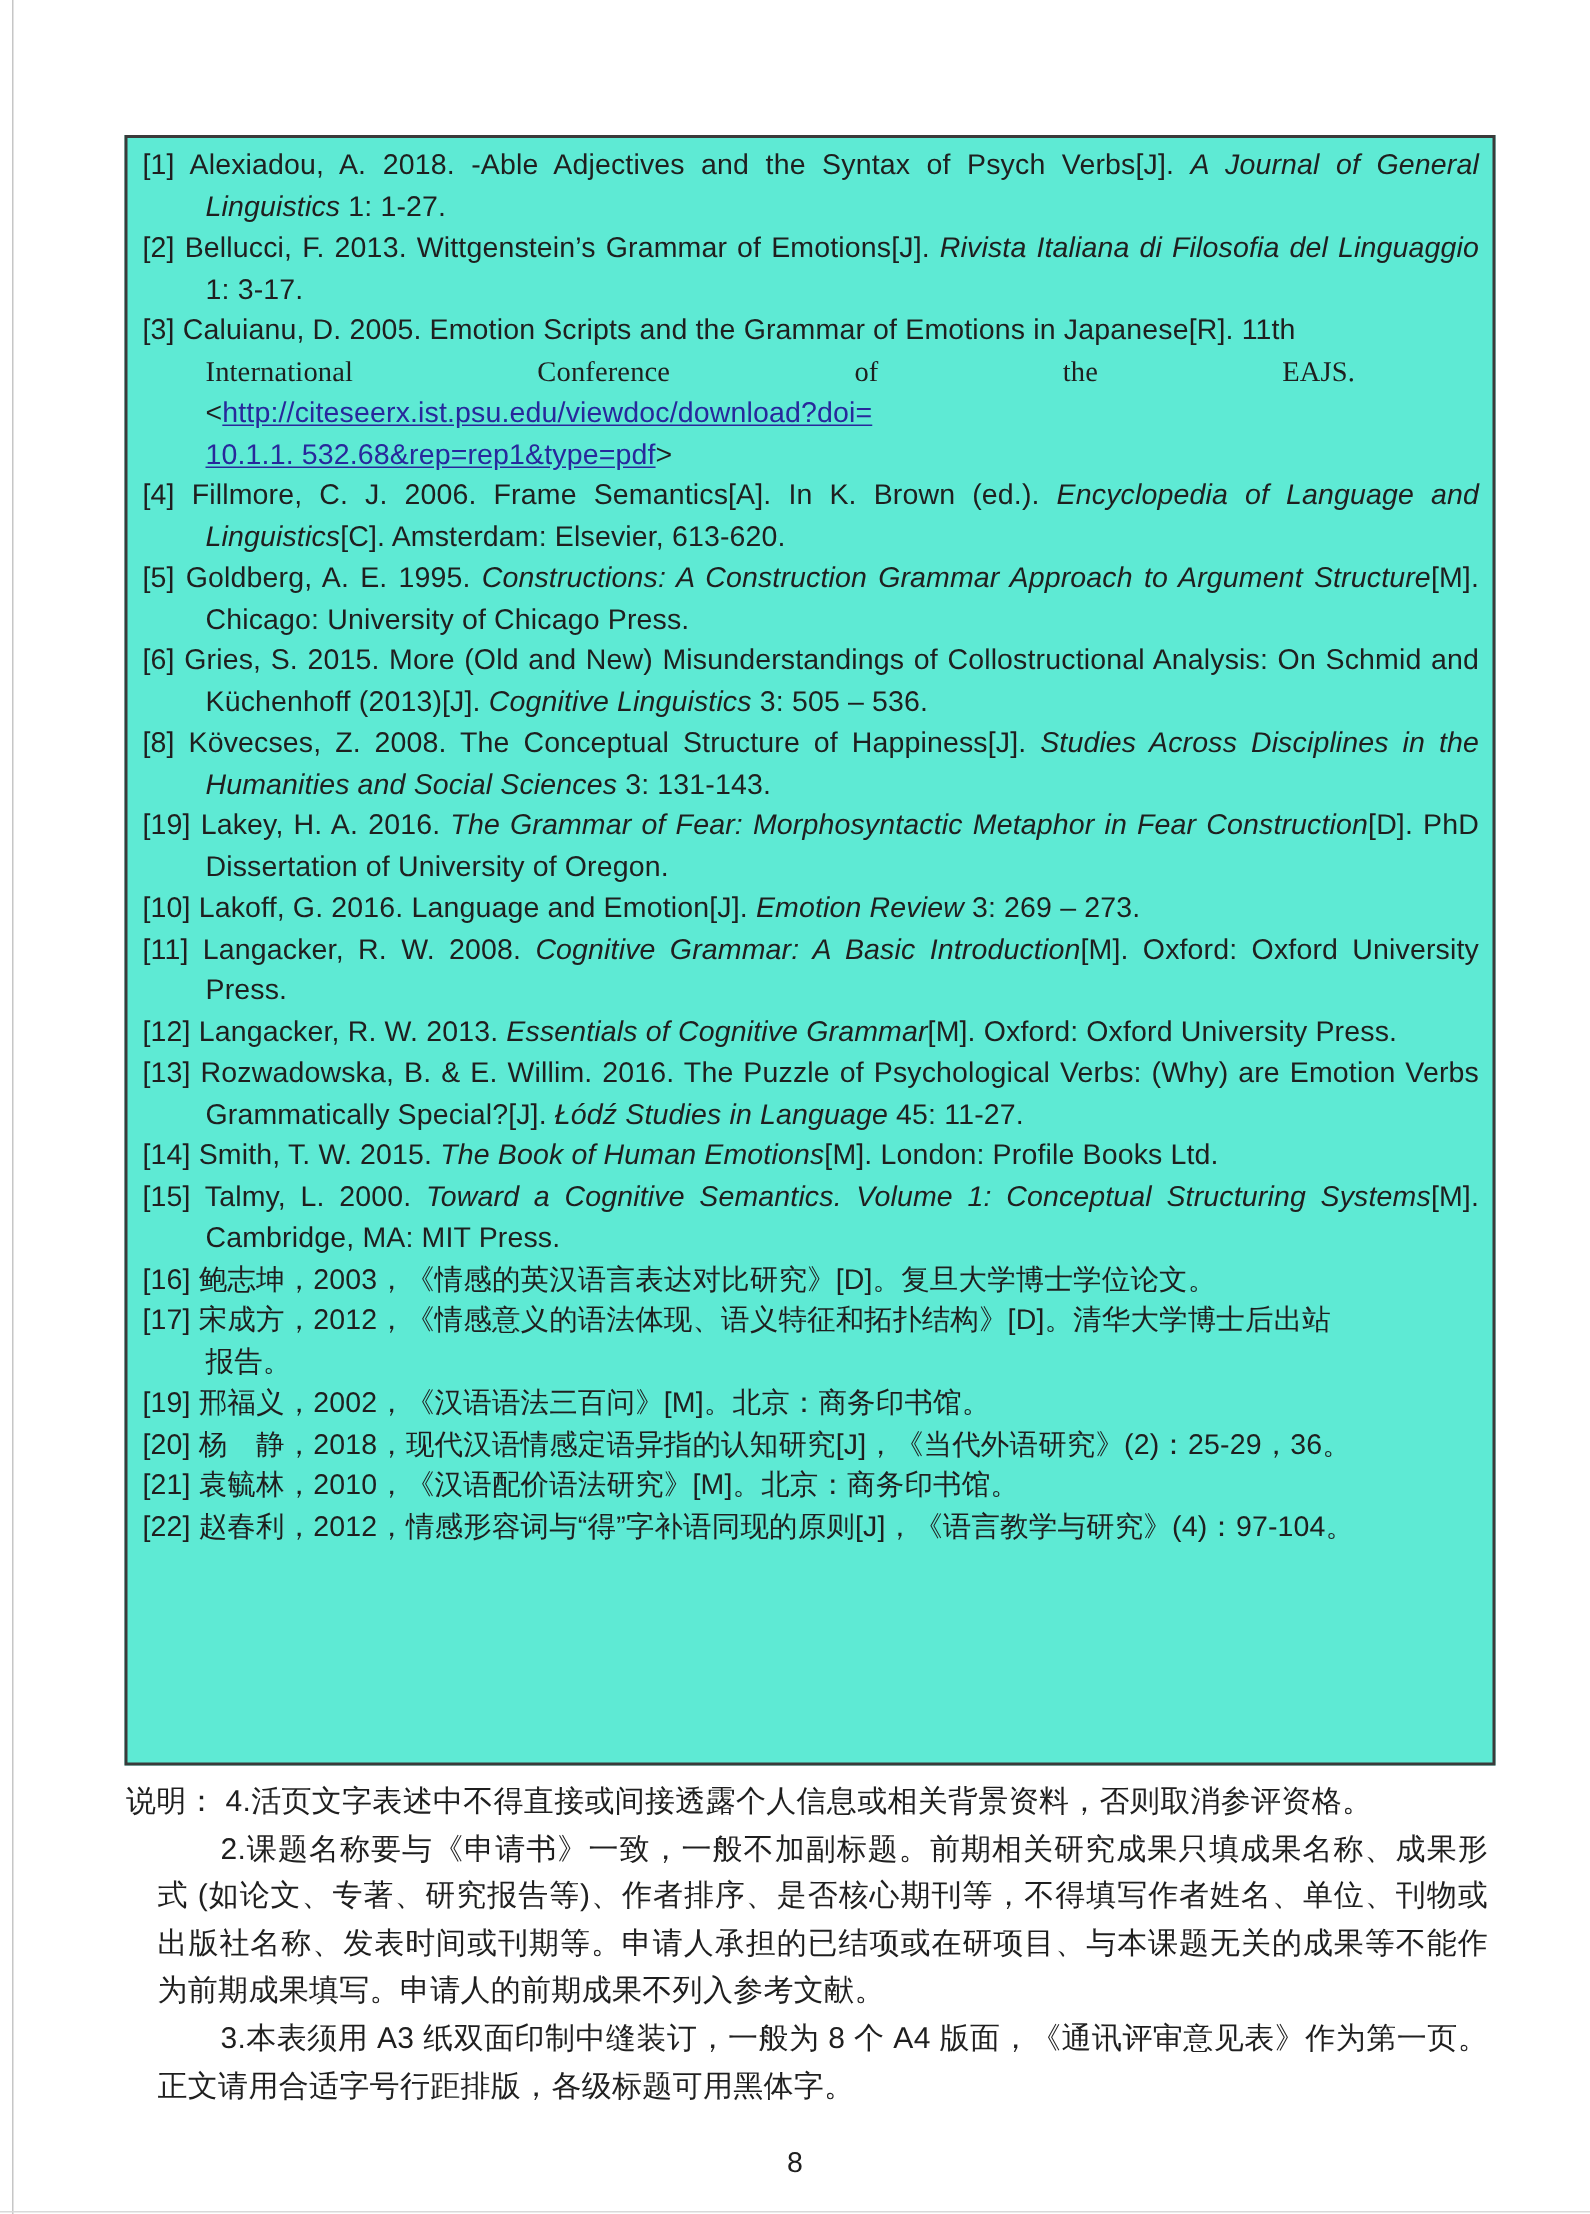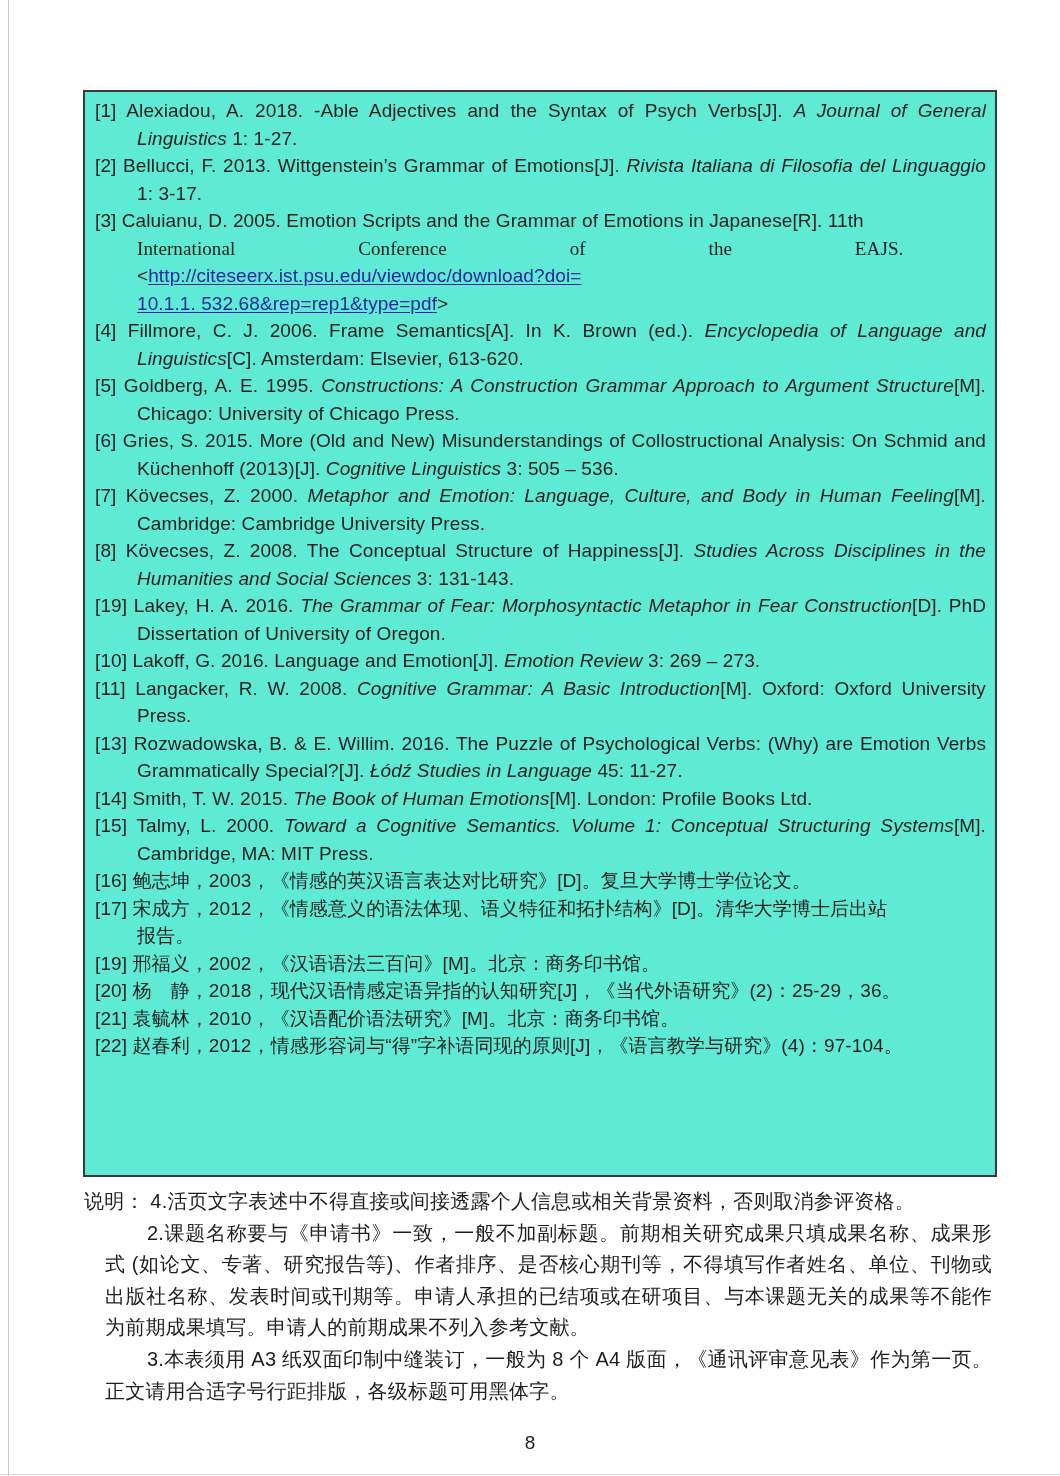--- a/index.html
+++ b/index.html
@@ -80,25 +80,25 @@
 <div class="scan-edge-b"></div>
 
 <div class="ref-box">
   <div>
       <p class="ref"><span class="seg-n">[1] Alexiadou, A. 2018. -Able Adjectives and the Syntax of Psych Verbs[J]. </span><span class="seg-i">A Journal of General Linguistics</span><span class="seg-n"> 1: 1-27.</span></p>
       <p class="ref"><span class="seg-n">[2] Bellucci, F. 2013. Wittgenstein’s Grammar of Emotions[J]. </span><span class="seg-i">Rivista Italiana di Filosofia del Linguaggio</span><span class="seg-n"> 1: 3-17.</span></p>
       <p class="ref"><span class="seg-n">[3] Caluianu, D. 2005. Emotion Scripts and the Grammar of Emotions in Japanese[R]. 11th</span><br><span class="seg-w">International Conference of the EAJS.</span><br><span class="seg-n">&lt;</span><span class="seg-a" style="color: rgb(40, 40, 155);">http://citeseerx.ist.psu.edu/viewdoc/download?doi=</span><br><span class="seg-a" style="color: rgb(40, 40, 155);">10.1.1. 532.68&amp;rep=rep1&amp;type=pdf</span><span class="seg-n">&gt;</span></p>
       <p class="ref"><span class="seg-n">[4] Fillmore, C. J. 2006. Frame Semantics[A]. In K. Brown (ed.). </span><span class="seg-i">Encyclopedia of Language and Linguistics</span><span class="seg-n">[C]. Amsterdam: Elsevier, 613-620.</span></p>
       <p class="ref"><span class="seg-n">[5] Goldberg, A. E. 1995. </span><span class="seg-i">Constructions: A Construction Grammar Approach to Argument Structure</span><span class="seg-n">[M]. Chicago: University of Chicago Press.</span></p>
       <p class="ref"><span class="seg-n">[6] Gries, S. 2015. More (Old and New) Misunderstandings of Collostructional Analysis: On Schmid and Küchenhoff (2013)[J]. </span><span class="seg-i">Cognitive Linguistics</span><span class="seg-n"> 3: 505 – 536.</span></p>
-      <p class="ref"><span class="seg-n">[7] Kövecses, Z. 2000. </span><span class="seg-i">Metaphor and Emotion: Language, Culture, and Body in Human Feeling</span><span class="seg-n">[M]. Cambridge: Cambridge University Press.</span></p>
       <p class="ref"><span class="seg-n">[8] Kövecses, Z. 2008. The Conceptual Structure of Happiness[J]. </span><span class="seg-i">Studies Across Disciplines in the Humanities and Social Sciences</span><span class="seg-n"> 3: 131-143.</span></p>
       <p class="ref"><span class="seg-n">[19] Lakey, H. A. 2016. </span><span class="seg-i">The Grammar of Fear: Morphosyntactic Metaphor in Fear Construction</span><span class="seg-n">[D]. PhD Dissertation of University of Oregon.</span></p>
       <p class="ref"><span class="seg-n">[10] Lakoff, G. 2016. Language and Emotion[J]. </span><span class="seg-i">Emotion Review</span><span class="seg-n"> 3: 269 – 273.</span></p>
       <p class="ref"><span class="seg-n">[11] Langacker, R. W. 2008. </span><span class="seg-i">Cognitive Grammar: A Basic Introduction</span><span class="seg-n">[M]. Oxford: Oxford University Press.</span></p>
+      <p class="ref no-hang"><span class="seg-n">[12] Langacker, R. W. 2013. </span><span class="seg-i">Essentials of Cognitive Grammar</span><span class="seg-n">[M]. Oxford: Oxford University Press.</span></p>
       <p class="ref"><span class="seg-n">[13] Rozwadowska, B. &amp; E. Willim. 2016. The Puzzle of Psychological Verbs: (Why) are Emotion Verbs Grammatically Special?[J]. </span><span class="seg-i">Łódź Studies in Language</span><span class="seg-n"> 45: 11-27.</span></p>
       <p class="ref"><span class="seg-n">[14] Smith, T. W. 2015. </span><span class="seg-i">The Book of Human Emotions</span><span class="seg-n">[M]. London: Profile Books Ltd.</span></p>
       <p class="ref"><span class="seg-n">[15] Talmy, L. 2000. </span><span class="seg-i">Toward a Cognitive Semantics. Volume 1: Conceptual Structuring Systems</span><span class="seg-n">[M]. Cambridge, MA: MIT Press.</span></p>
       <p class="ref"><span class="seg-n">[16] 鲍志坤，2003，《情感的英汉语言表达对比研究》[D]。复旦大学博士学位论文。</span></p>
       <p class="ref"><span class="seg-n">[17] 宋成方，2012，《情感意义的语法体现、语义特征和拓扑结构》[D]。清华大学博士后出站</span><br><span class="seg-n">报告。</span></p>
       <p class="ref"><span class="seg-n">[19] 邢福义，2002，《汉语语法三百问》[M]。北京：商务印书馆。</span></p>
       <p class="ref"><span class="seg-n">[20] 杨　静，2018，现代汉语情感定语异指的认知研究[J]，《当代外语研究》(2)：25-29，36。</span></p>
       <p class="ref"><span class="seg-n">[21] 袁毓林，2010，《汉语配价语法研究》[M]。北京：商务印书馆。</span></p>
       <p class="ref"><span class="seg-n">[22] 赵春利，2012，情感形容词与“得”字补语同现的原则[J]，《语言教学与研究》(4)：97-104。</span></p>
     </div>

